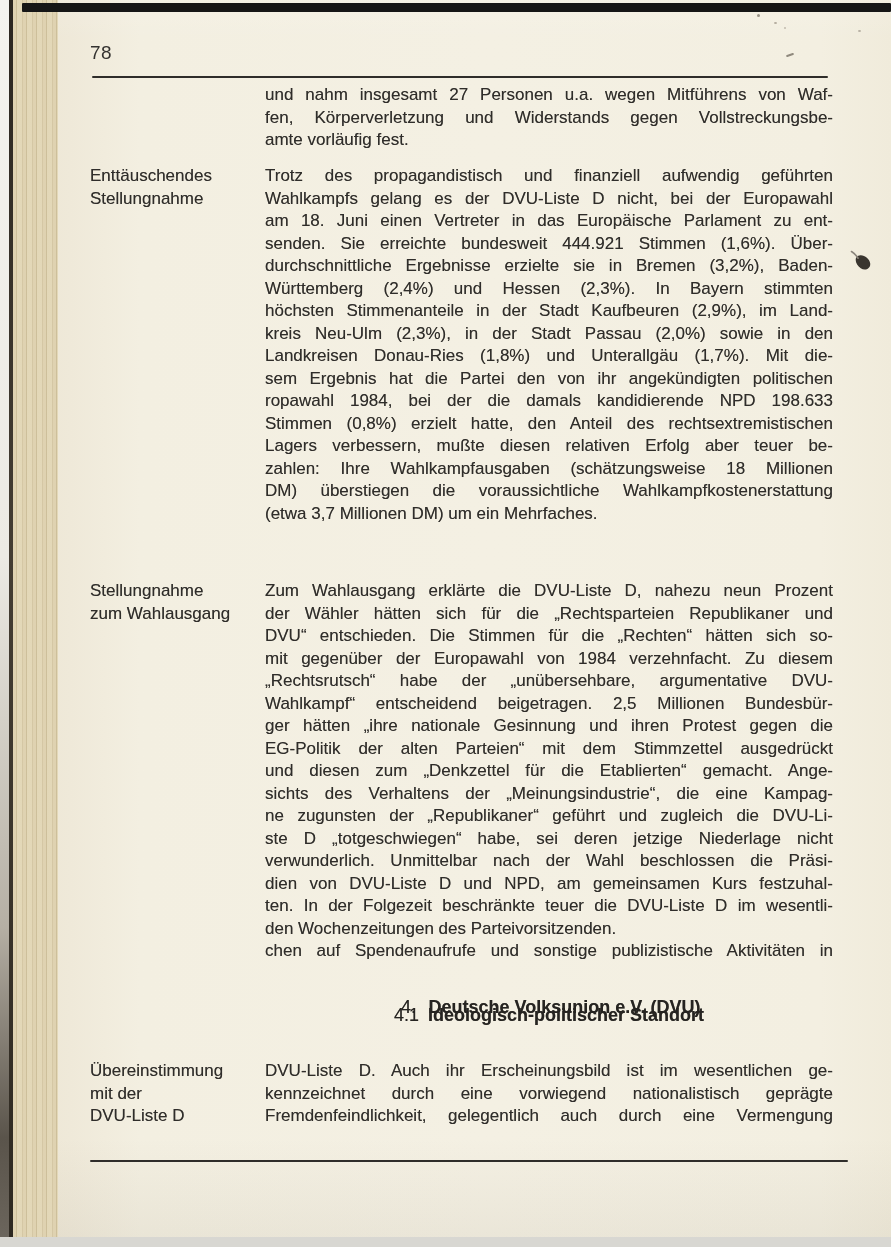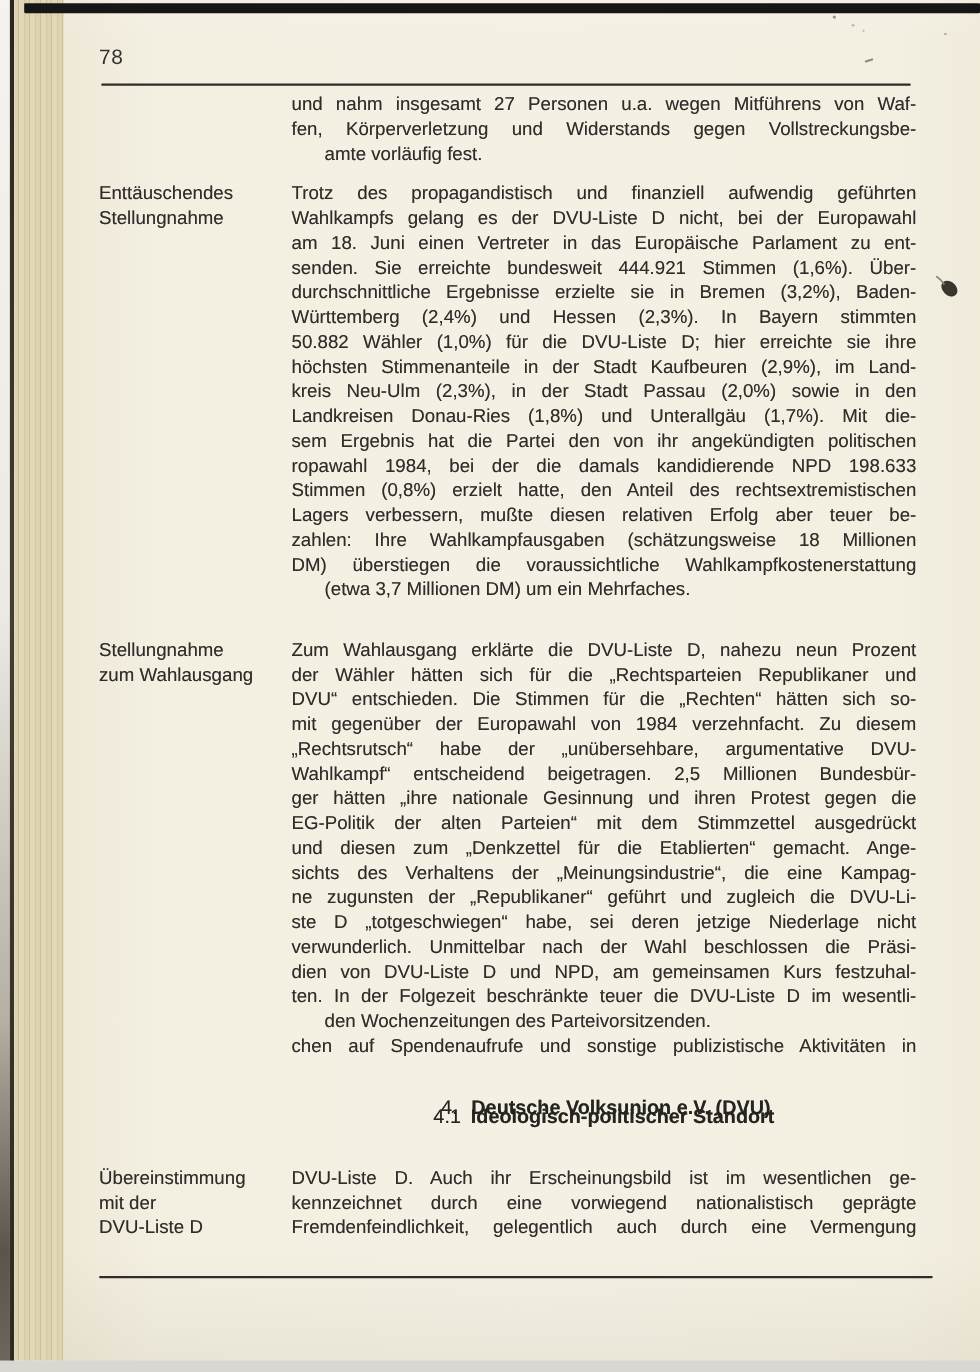--- a/index.html
+++ b/index.html
@@ -57,21 +57,21 @@
   }
   .pbody{
     position:absolute;left:265px;top:0;width:568px;
     font-size:17px;line-height:22.5px;color:#2f2d2a;
   }
   .line{
     text-align:justify;text-align-last:justify;
     white-space:normal;
     text-shadow:0 0 .4px rgba(47,45,42,.5);
   }
-  .line.last{text-align-last:left;margin-left:30px;}
+  .line.last{text-align-last:left;}
   .note-line{text-shadow:0 0 .4px rgba(47,45,42,.5);}
 
   .heading{
     position:absolute;left:265px;width:568px;
     font-size:18px;line-height:24px;color:#262421;
     text-shadow:0 0 .4px rgba(38,36,33,.5);
     text-align:center;
   }
   .h-num{display:inline-block;min-width:22px;margin-right:9px;font-weight:normal;}
   .h-title{font-weight:bold;}
@@ -114,21 +114,20 @@
         <div class="note-line">Enttäuschendes</div>
         <div class="note-line">Stellungnahme</div>
       </div>
     <div class="pbody">
         <div class="line">Trotz des propagandistisch und finanziell aufwendig geführten</div>
         <div class="line">Wahlkampfs gelang es der DVU-Liste D nicht, bei der Europawahl</div>
         <div class="line">am 18. Juni einen Vertreter in das Europäische Parlament zu ent-</div>
         <div class="line">senden. Sie erreichte bundesweit 444.921 Stimmen (1,6%). Über-</div>
         <div class="line">durchschnittliche Ergebnisse erzielte sie in Bremen (3,2%), Baden-</div>
         <div class="line">Württemberg (2,4%) und Hessen (2,3%). In Bayern stimmten</div>
-        <div class="line">50.882 Wähler (1,0%) für die DVU-Liste D; hier erreichte sie ihre</div>
         <div class="line">höchsten Stimmenanteile in der Stadt Kaufbeuren (2,9%), im Land-</div>
         <div class="line">kreis Neu-Ulm (2,3%), in der Stadt Passau (2,0%) sowie in den</div>
         <div class="line">Landkreisen Donau-Ries (1,8%) und Unterallgäu (1,7%). Mit die-</div>
         <div class="line">sem Ergebnis hat die Partei den von ihr angekündigten politischen</div>
         <div class="line">ropawahl 1984, bei der die damals kandidierende NPD 198.633</div>
         <div class="line">Stimmen (0,8%) erzielt hatte, den Anteil des rechtsextremistischen</div>
         <div class="line">Lagers verbessern, mußte diesen relativen Erfolg aber teuer be-</div>
         <div class="line">zahlen: Ihre Wahlkampfausgaben (schätzungsweise 18 Millionen</div>
         <div class="line">DM) überstiegen die voraussichtliche Wahlkampfkostenerstattung</div>
         <div class="line last">(etwa 3,7 Millionen DM) um ein Mehrfaches.</div>

